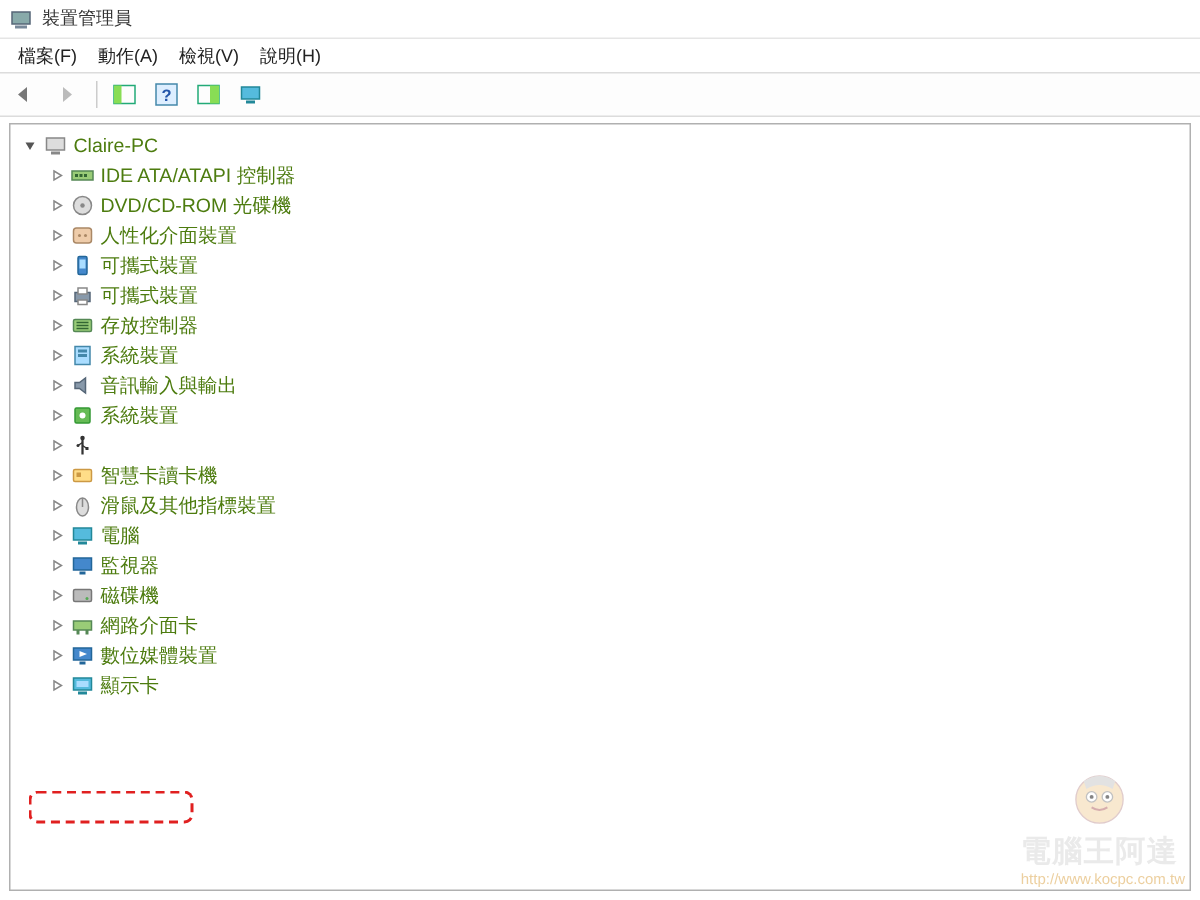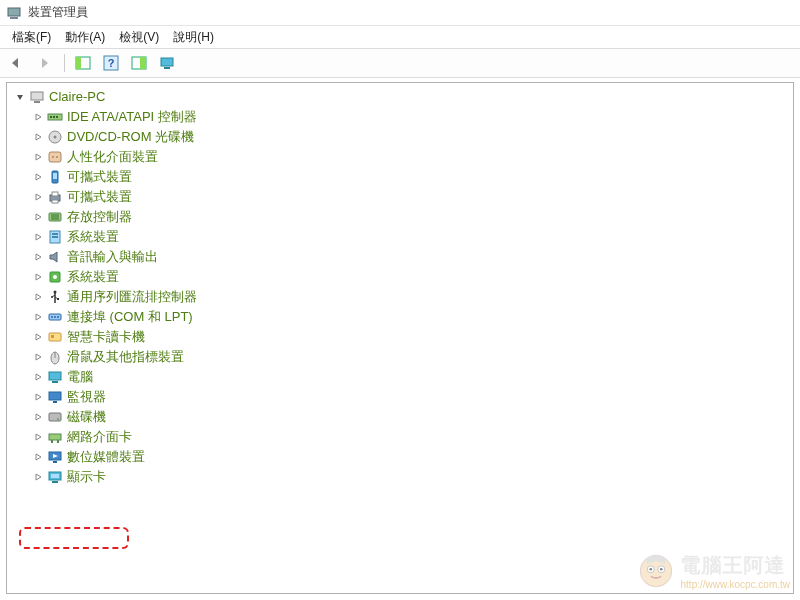--- a/index.html
+++ b/index.html
@@ -15,21 +15,21 @@
 .content { position: absolute; left: 6px; right: 6px; top: 82px; bottom: 6px; border: 1px solid #b0b0b0; background: #fff; overflow: auto; padding: 4px 2px; }
 .tree { font-size: 13px; color: #4d7c0f; line-height: 1.5; }
 .node { display: flex; align-items: center; height: 20px; padding-left: 2px; white-space: nowrap; }
 .node .expander { width: 14px; height: 14px; display: inline-flex; align-items: center; justify-content: center; margin-right: 2px; color: #666; }
 .node .expander svg { width: 10px; height: 10px; }
 .node .dev-icon { width: 16px; height: 16px; margin-right: 4px; display: inline-flex; align-items: center; justify-content: center; }
 .node .label { font-size: 13px; }
 .root-node { padding-left: 4px; }
 .child-node { padding-left: 22px; }
 .highlight-box { position: absolute; border: 2px dashed #e02020; border-radius: 6px; pointer-events: none; }
-.watermark { position: absolute; bottom: 8px; right: 10px; display: flex; align-items: center; opacity: 0.6; }
+.watermark { position: absolute; bottom: 8px; right: 10px; display: flex; align-items: center; opacity: 0.6; flex-direction: column; }
 .watermark .face { width: 42px; height: 42px; }
 .watermark .wm-text { display: flex; flex-direction: column; margin-left: 4px; }
 .watermark .wm-main { font-size: 20px; font-weight: bold; color: #ddd; letter-spacing: 1px; }
 .watermark .wm-url { font-size: 10px; color: #e0b060; }
 </style>
 </head>
 <body>
 
 <div class="titlebar">
   <span class="app-icon">
@@ -240,37 +240,20 @@
         </span>
         <span class="dev-icon">
           <svg width="16" height="16" viewBox="0 0 16 16">
             <path d="M8 2 L8 14" stroke="#333" stroke-width="1.5"></path>
             <circle cx="8" cy="3" r="1.5" fill="#333"></circle>
             <path d="M8 6 L5 8 M8 8 L11 10" stroke="#333"></path>
             <circle cx="5" cy="8" r="1" fill="#333"></circle>
             <rect x="10" y="9" width="2" height="2" fill="#333"></rect>
           </svg>
         </span>
-        <span class="label">通用序列匯流排控制器</span>
-      </div>
-      <div class="node child-node">
-        <span class="expander">
-          <svg viewBox="0 0 10 10">
-            <path d="M3 2 L8 5 L3 8 Z" fill="none" stroke="#888"></path>
-          </svg>
-        </span>
-        <span class="dev-icon">
-          <svg width="16" height="16" viewBox="0 0 16 16">
-            <rect x="2" y="5" width="12" height="6" rx="1" fill="#9cf" stroke="#369"></rect>
-            <circle cx="5" cy="8" r="1" fill="#369"></circle>
-            <circle cx="8" cy="8" r="1" fill="#369"></circle>
-            <circle cx="11" cy="8" r="1" fill="#369"></circle>
-          </svg>
-        </span>
-        <span class="label">連接埠 (COM 和 LPT)</span>
       </div>
       <div class="node child-node">
         <span class="expander">
           <svg viewBox="0 0 10 10">
             <path d="M3 2 L8 5 L3 8 Z" fill="none" stroke="#888"></path>
           </svg>
         </span>
         <span class="dev-icon">
           <svg width="16" height="16" viewBox="0 0 16 16">
             <rect x="2" y="4" width="12" height="8" rx="1" fill="#fd8" stroke="#c94"></rect>

